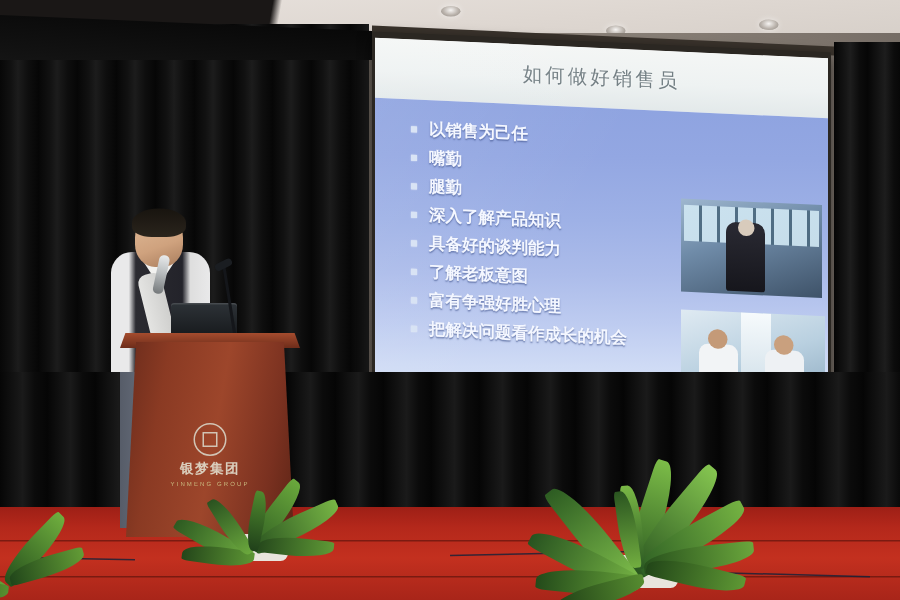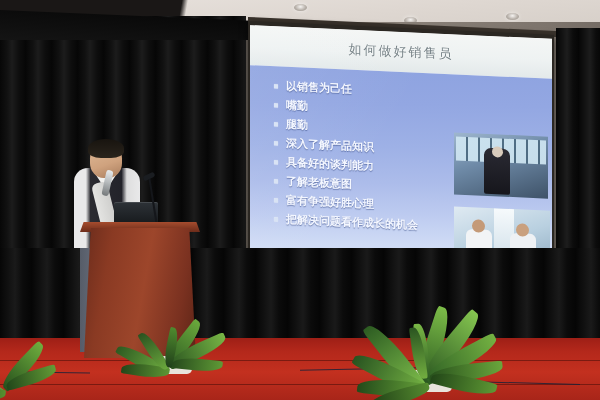--- a/index.html
+++ b/index.html
@@ -505,20 +505,25 @@
   <div class="speaker-head"></div>
   <div class="speaker-hair"></div>
   <div class="speaker-arm"></div>
   <div class="handheld-mic"></div>
 
   <div class="laptop"></div>
   <div class="gooseneck"></div>
   <div class="gooseneck-head"></div>
   <div class="podium-top"></div>
   <div class="podium"></div>
+  <div class="podium-logo">
+    <div class="logo-mark"></div>
+    <div class="logo-cn">银梦集团</div>
+    <div class="logo-en">YINMENG GROUP</div>
+  </div>
 
   <div class="plant" style="left:110px; top:270px; width:150px; height:110px;">
     <div class="pot" style="left:48px; top:86px; width:34px; height:18px;"></div>
     <div class="leaf" style="left:62px; top:86px; width:54px; height:13px; background:linear-gradient(90deg,#2f5d22,#6aa83c); transform:rotate(-52deg);"></div>
     <div class="leaf" style="left:62px; top:86px; width:62px; height:14px; background:linear-gradient(90deg,#2b5520,#77b545); transform:rotate(-24deg);"></div>
     <div class="leaf" style="left:62px; top:86px; width:50px; height:12px; background:linear-gradient(90deg,#26491c,#5f9a36); transform:rotate(6deg);"></div>
     <div class="leaf" style="left:60px; top:86px; width:56px; height:13px; background:linear-gradient(270deg,#2d5a21,#72b042); transform:rotate(210deg);"></div>
     <div class="leaf" style="left:60px; top:86px; width:48px; height:12px; background:linear-gradient(270deg,#24461a,#5d9634); transform:rotate(188deg);"></div>
     <div class="leaf" style="left:60px; top:86px; width:44px; height:11px; background:linear-gradient(270deg,#2a5220,#6ba83d); transform:rotate(238deg);"></div>
     <div class="leaf" style="left:62px; top:88px; width:40px; height:10px; background:linear-gradient(90deg,#20401a,#4f8a2e); transform:rotate(-78deg);"></div>

